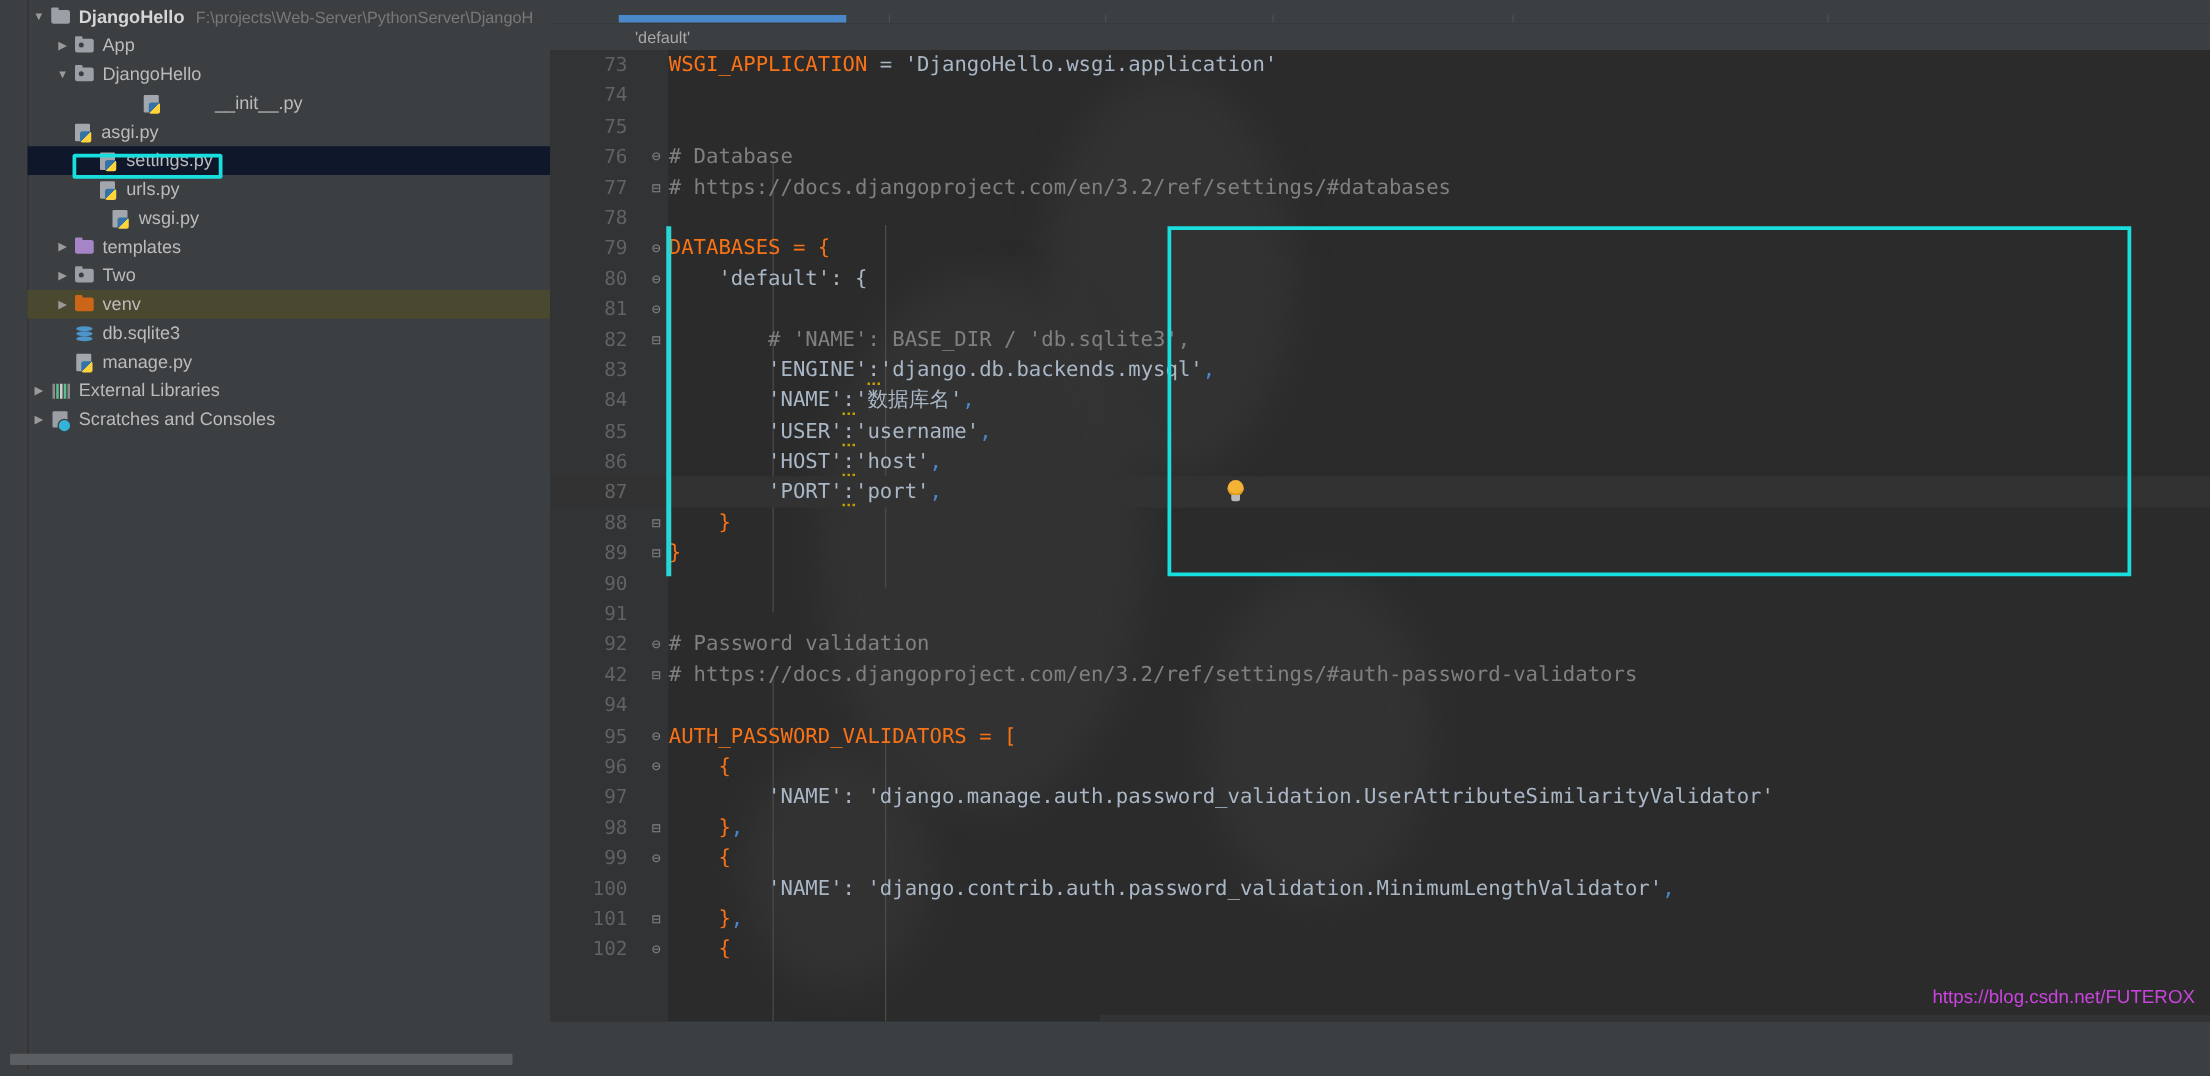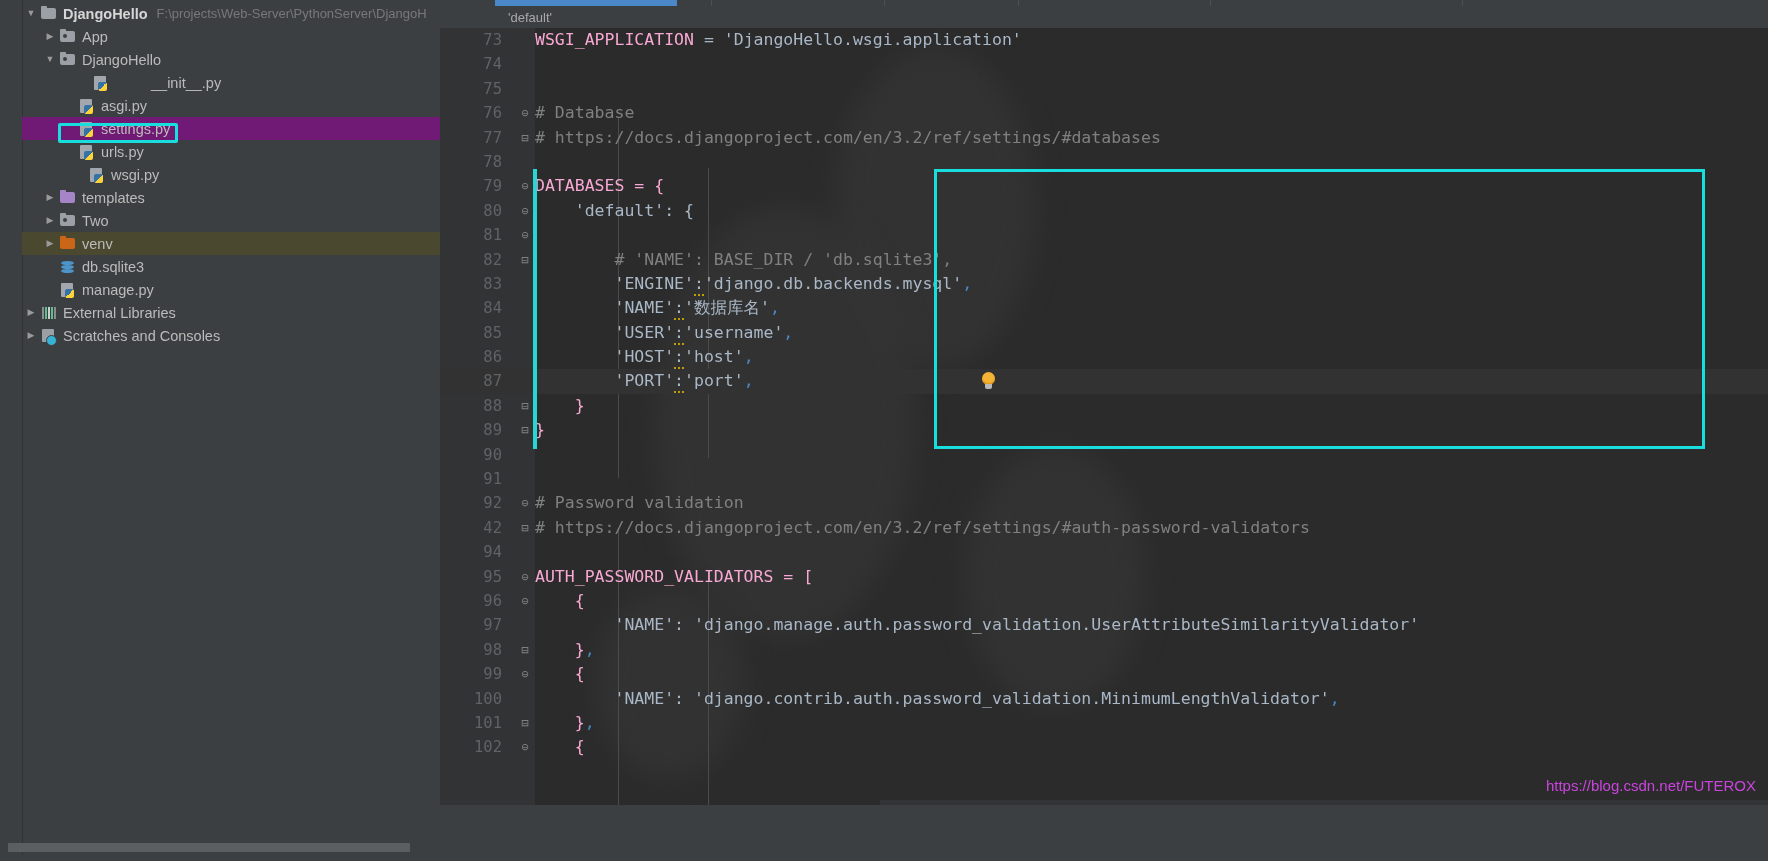--- a/index.html
+++ b/index.html
@@ -44,21 +44,21 @@
   .tree-row {
     position: relative;
     height: 23px;
     display: flex;
     align-items: center;
     font-size: 14.5px;
     color: #bbbbbb;
     white-space: nowrap;
     box-sizing: border-box;
   }
-  .tree-row.sel-focus { background: #701a75; }
+  .tree-row.sel-focus { background: #0f172a; }
   .tree-row.sel-blur  { background: #4a482f; }
   .arrow {
     width: 18px;
     display: inline-block;
     text-align: center;
     font-size: 9px;
     color: #9a9a9a;
     flex: 0 0 18px;
     line-height: 1;
   }
@@ -144,20 +144,21 @@
     border-radius: 1px;
   }
 
   
   #editor {
     position: relative;
     width: 1328px; height: 805px;
     flex: 0 0 1328px;
     background: #2b2b2b;
     overflow: hidden;
+    margin-top: 12px;
   }
   
   #tabstrip {
     position: absolute; left:0; top:0; width:1328px; height:7px;
     background:#3c3f41;
   }
   #tabstrip .active-underline {
     position:absolute; left:55px; top:0; width:182px; height:6px;
     background:#4a88c7;
   }
@@ -215,21 +216,21 @@
     position:absolute; left:95px; top:0;
     white-space: pre;
   }
   
   #indent-guides { position:absolute; left:0; top:0; width:1328px; height:833px; pointer-events:none; }
   .iguide { position:absolute; width:1px; background:#4b4b4b; }           
   .str { color:#a9b7c6; }
   .cm  { color:#808080; }
   .op  { color:#a9b7c6; }
   .comma { color:#4a88c7; }
-  .id  { color:#f9a8d4; }
+  .id  { color:#f97316; }
   .warn-under {
     border-bottom: 2px dotted #c0a000;
     padding-bottom:1px;
   }
 
   
   #db-box {
     position: absolute;
     left: 494px; top: 169px;
     width: 771px; height: 280px;
@@ -300,28 +301,28 @@
         </div>
         <div class="tree-row" style="padding-left: 19px;">
           <span class="arrow">▼</span>
           <span class="ico">
             <span class="fi-folder">
               <span class="dot"></span>
             </span>
           </span>
           <span class="label">DjangoHello</span>
         </div>
-        <div class="tree-row" style="padding-left: 16px; gap: 36px;">
+        <div class="tree-row" style="padding-left: 37px; gap: 36px;">
           <span class="arrow none"></span>
           <span class="ico">
             <span class="fi-py"></span>
           </span>
           <span class="label">__init__.py</span>
         </div>
-        <div class="tree-row" style="padding-left: 38px;">
+        <div class="tree-row" style="padding-left: 18px;">
           <span class="arrow none"></span>
           <span class="ico">
             <span class="fi-py"></span>
           </span>
           <span class="label">asgi.py</span>
         </div>
         <div class="tree-row sel-focus" style="padding-left: 38px;">
           <span class="arrow none"></span>
           <span class="ico">
             <span class="fi-py"></span>

